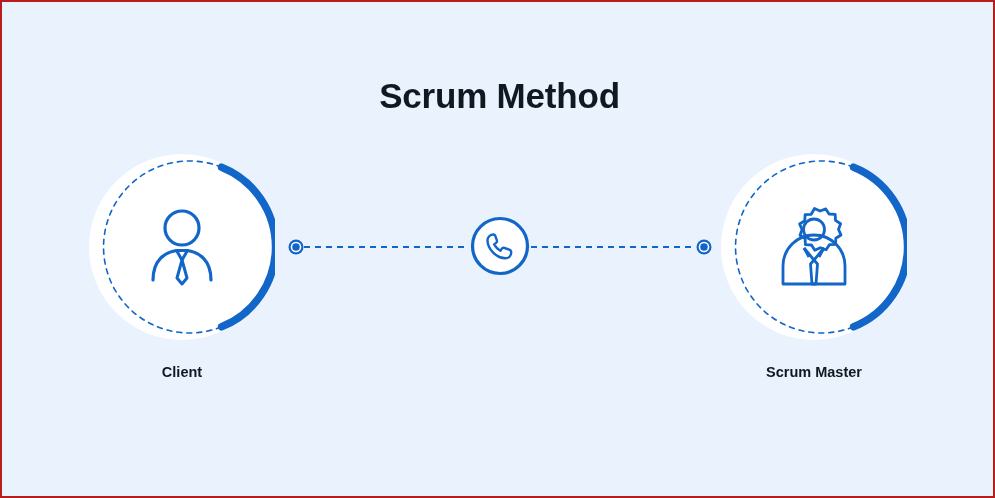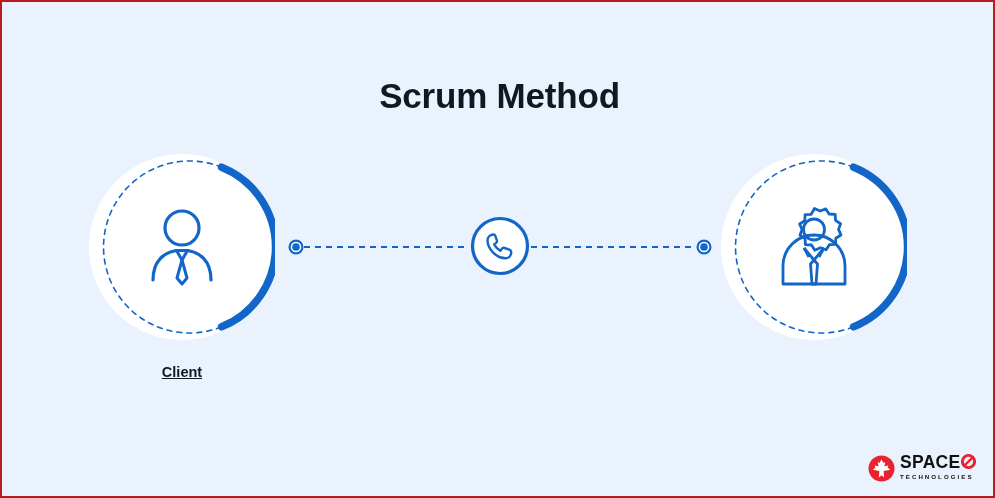--- a/index.html
+++ b/index.html
@@ -62,21 +62,21 @@
 
   .node-label {
     position: absolute;
     width: 300px;
     text-align: center;
     font-size: 14.5px;
     font-weight: bold;
     color: #101820;
     top: 362px;
   }
-  .node-label.client { left: 30px; text-decoration: underline; }
+  .node-label.client { left: 30px; }
   .node-label.master { left: 662px; }
 
   
   .connector {
     position: absolute;
     left: 284px;
     top: 228px;
     width: 428px;
     height: 34px;
   }
@@ -182,20 +182,21 @@
         <path d="M 12 78 L 12 60 A 31 31 0 0 1 74 60 L 74 78 Z"></path>
 
         <path d="M 33 42 L 43 54 L 53 42"></path>
         <path d="M 33 42 L 38 51"></path>
         <path d="M 53 42 L 48 51"></path>
 
         <path d="M 43 54 L 39.5 58 L 41 78 L 45 78 L 46.5 58 Z"></path>
       </g>
     </svg>
   </div>
+  <div class="node-label master">Scrum Master</div>
 
   <svg class="connector" width="428" height="34" viewBox="0 0 428 34">
 
     <line x1="18" y1="17" x2="183" y2="17" stroke="#1266c8" stroke-width="1.8" stroke-dasharray="6 5"></line>
     <line x1="245" y1="17" x2="410" y2="17" stroke="#1266c8" stroke-width="1.8" stroke-dasharray="6 5"></line>
 
     <g>
       <circle cx="10" cy="17" r="7.5" fill="#1266c8"></circle>
       <circle cx="10" cy="17" r="5.3" fill="#ffffff"></circle>
       <circle cx="10" cy="17" r="3.8" fill="#1266c8"></circle>
@@ -218,34 +219,14 @@
              L 35.6 33.0
              C 34.5 32.6 33.3 33.0 32.7 33.9
              L 31.4 35.7
              C 28.6 34.2 26.6 32.2 25.1 29.4
              L 26.9 28.1
              C 27.8 27.5 28.2 26.3 27.8 25.2
              L 26.2 20.6
              C 25.9 19.9 25.3 19.5 24.5 19.5 Z" fill="none" stroke="#1266c8" stroke-width="2.4" stroke-linejoin="round"></path>
   </svg>
 
-  <div class="logo">
-    <svg class="logo-leaf" width="27" height="27" viewBox="0 0 27 27">
-      <circle cx="13.5" cy="13.5" r="13" fill="#e8222e"></circle>
-      <path d="M 13.5 4.2
-               L 15.3 8.0 L 17.3 7.0 L 16.4 11.2 L 20.4 10.6
-               L 19.6 12.6 L 22.3 14.8 L 15.6 16.0 L 16.1 22.4
-               L 13.5 20.2 L 10.9 22.4 L 11.4 16.0 L 4.7 14.8
-               L 7.4 12.6 L 6.6 10.6 L 10.6 11.2 L 9.7 7.0
-               L 11.7 8.0 Z" fill="#ffffff"></path>
-    </svg>
-    <div class="logo-text">
-      <span class="logo-word">
-        <span>SPACE</span><span class="logo-o"><svg width="15" height="15" viewBox="0 0 15 15" style="vertical-align:-1px;">
-            <circle cx="7.5" cy="7.5" r="6.1" fill="none" stroke="#e8222e" stroke-width="2.9"></circle>
-            <line x1="3.5" y1="11.5" x2="11.5" y2="3.5" stroke="#e8222e" stroke-width="2.4"></line>
-          </svg></span>
-      </span>
-      <span class="logo-sub">TECHNOLOGIES</span>
-    </div>
-  </div>
 
 </div>
 
 </body></html>

